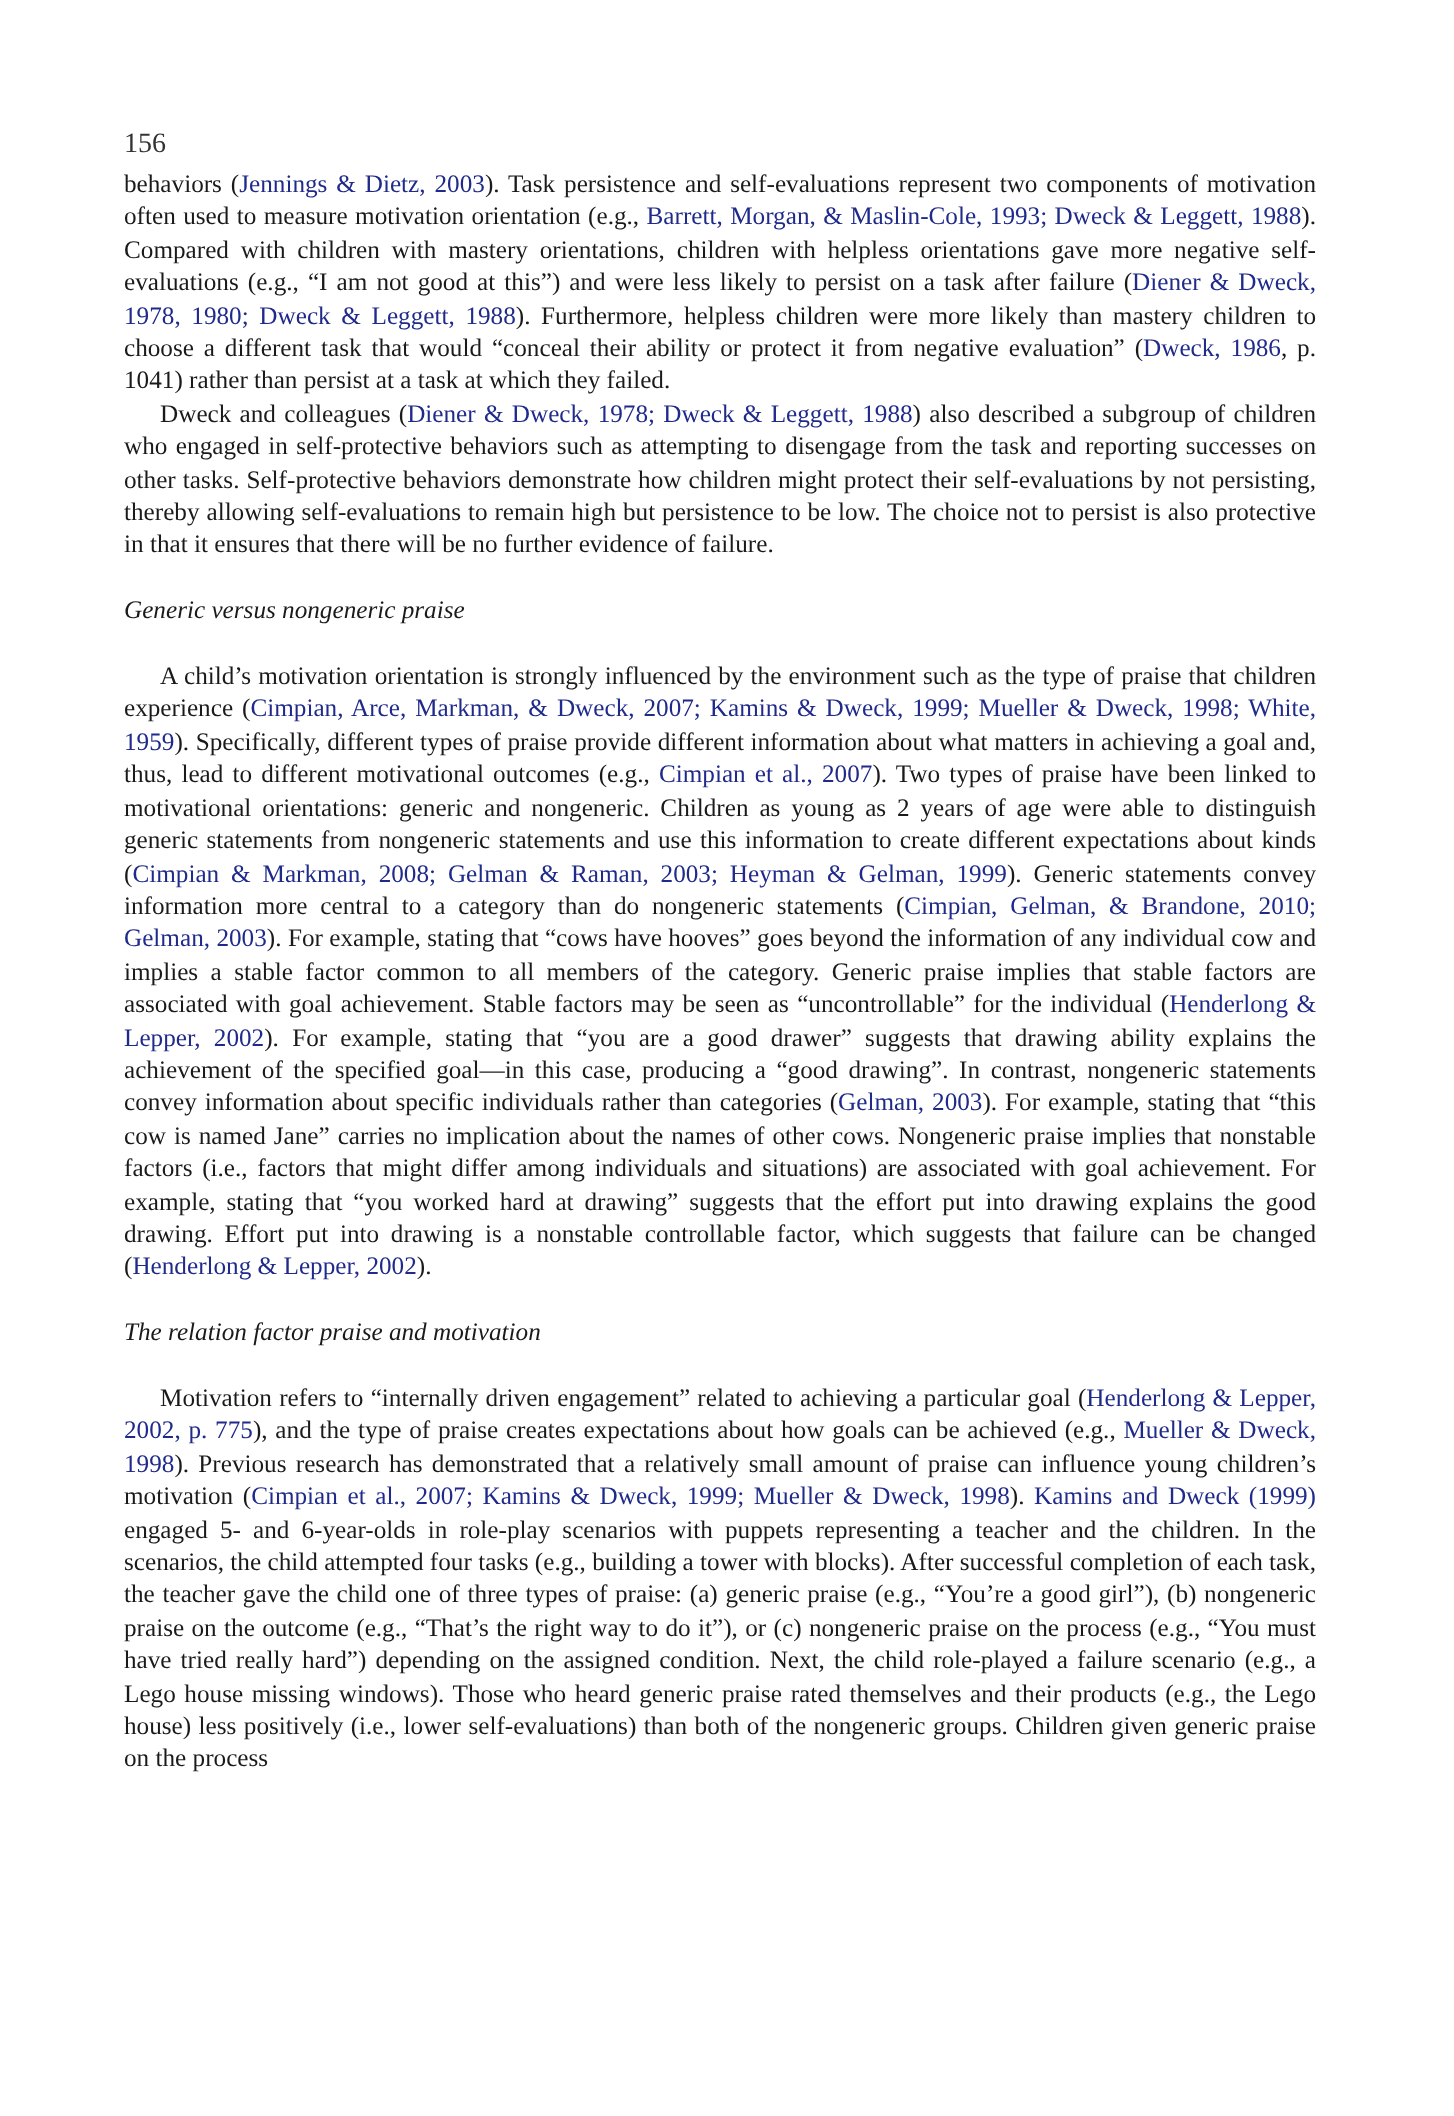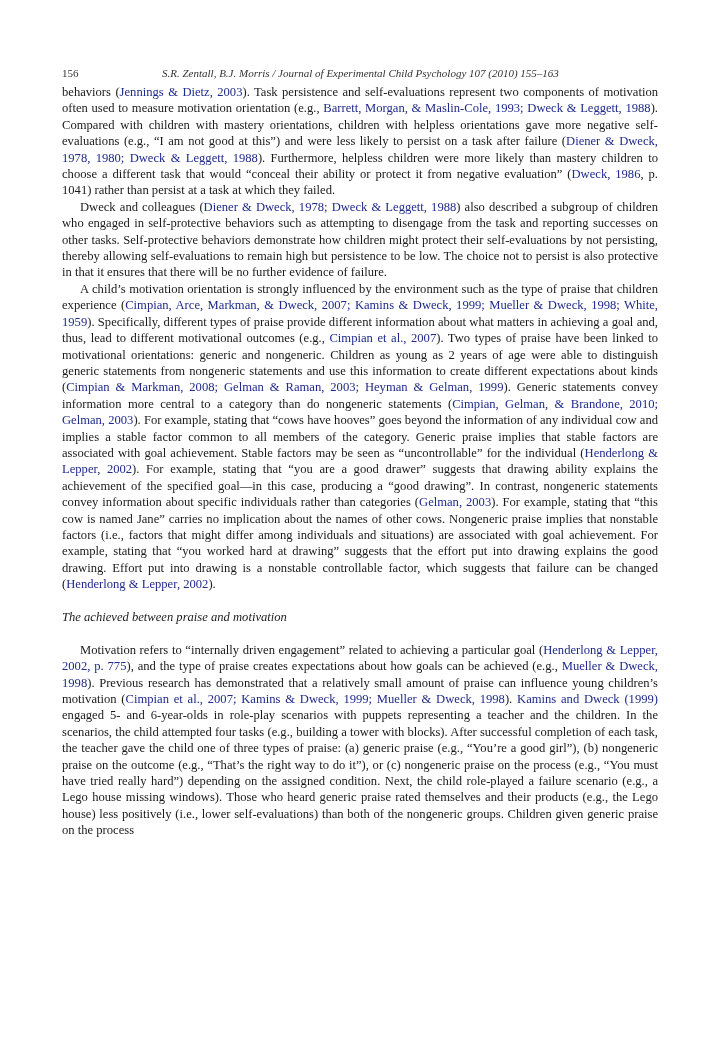--- a/index.html
+++ b/index.html
@@ -1,34 +1,34 @@
 <!DOCTYPE html>
 <html><head>
 <meta charset="utf-8">
 <style>
   html, body { margin: 0; padding: 0; background: #ffffff; }
   body { width: 727px; height: 1058px; position: relative; overflow: hidden; }
   .page { position: absolute; left: 62px; top: 66px; width: 596px; font-family: "Liberation Serif", serif; color: #1a1a1a; }
-  .running-head { display: flex; font-size: 11px; color: #333; height: 14px; line-height: 14px; }
+  .running-head { display: flex; font-size: 14px; color: #333; height: 14px; line-height: 14px; align-items: center; }
   .running-head .pno { width: 100px; }
   .running-head .jref { font-style: italic; }
   .body-text { margin-top: 4px; font-size: 12.6px; line-height: 16.4px; text-align: justify; }
   .para { margin: 0; }
   .para.indent { text-indent: 18px; }
   .cite { color: #1f2a8a; }
   .section-heading { font-style: italic; margin: 16.4px 0 16.4px 0; }
 </style>
 </head>
 <body>
 
 <div class="page">
   <div class="running-head">
     <span class="pno">156</span>
-    <span class="jref">S.R. Zentall, B.J. Morris / Journal of Experimental Child Psychology 107 (2010) 155–163</span>
   </div>
   <div class="body-text" id="body-text">
       <p class="para"><span>behaviors (</span><span class="cite" style="color: rgb(31, 42, 138);">Jennings &amp; Dietz, 2003</span><span>). Task persistence and self-evaluations represent two components of motivation often used to measure motivation orientation (e.g., </span><span class="cite" style="color: rgb(31, 42, 138);">Barrett, Morgan, &amp; Maslin-Cole, 1993; Dweck &amp; Leggett, 1988</span><span>). Compared with children with mastery orientations, children with help­less orientations gave more negative self-evaluations (e.g., “I am not good at this”) and were less likely to persist on a task after failure (</span><span class="cite" style="color: rgb(31, 42, 138);">Diener &amp; Dweck, 1978, 1980; Dweck &amp; Leggett, 1988</span><span>). Furthermore, helpless children were more likely than mastery children to choose a different task that would “con­ceal their ability or protect it from negative evaluation” (</span><span class="cite" style="color: rgb(31, 42, 138);">Dweck, 1986</span><span>, p. 1041) rather than persist at a task at which they failed.</span></p>
       <p class="para indent"><span>Dweck and colleagues (</span><span class="cite" style="color: rgb(31, 42, 138);">Diener &amp; Dweck, 1978; Dweck &amp; Leggett, 1988</span><span>) also described a subgroup of children who engaged in self-protective behaviors such as attempting to disengage from the task and reporting successes on other tasks. Self-protective behaviors demonstrate how children might protect their self-evaluations by not persisting, thereby allowing self-evaluations to remain high but persis­tence to be low. The choice not to persist is also protective in that it ensures that there will be no fur­ther evidence of failure.</span></p>
+      <div class="section-heading">Generic versus nongeneric praise</div>
       <p class="para indent"><span>A child’s motivation orientation is strongly influenced by the environment such as the type of praise that children experience (</span><span class="cite" style="color: rgb(31, 42, 138);">Cimpian, Arce, Markman, &amp; Dweck, 2007; Kamins &amp; Dweck, 1999; Mueller &amp; Dweck, 1998; White, 1959</span><span>). Specifically, different types of praise provide different informa­tion about what matters in achieving a goal and, thus, lead to different motivational outcomes (e.g., </span><span class="cite" style="color: rgb(31, 42, 138);">Cimpian et al., 2007</span><span>). Two types of praise have been linked to motivational orientations: generic and nongeneric. Children as young as 2 years of age were able to distinguish generic statements from nongeneric statements and use this information to create different expectations about kinds (</span><span class="cite" style="color: rgb(31, 42, 138);">Cimpian &amp; Markman, 2008; Gelman &amp; Raman, 2003; Heyman &amp; Gelman, 1999</span><span>). Generic statements convey information more central to a category than do nongeneric statements (</span><span class="cite" style="color: rgb(31, 42, 138);">Cimpian, Gelman, &amp; Brandone, 2010; Gelman, 2003</span><span>). For example, stating that “cows have hooves” goes beyond the information of any individual cow and implies a stable factor common to all members of the category. Generic praise implies that stable factors are associated with goal achievement. Stable factors may be seen as “uncontrollable” for the individual (</span><span class="cite" style="color: rgb(31, 42, 138);">Henderlong &amp; Lepper, 2002</span><span>). For example, stating that “you are a good drawer” suggests that drawing ability explains the achievement of the specified goal—in this case, producing a “good drawing”. In contrast, nongeneric statements convey information about spe­cific individuals rather than categories (</span><span class="cite" style="color: rgb(31, 42, 138);">Gelman, 2003</span><span>). For example, stating that “this cow is named Jane” carries no implication about the names of other cows. Nongeneric praise implies that nonstable factors (i.e., factors that might differ among individuals and situations) are associated with goal achievement. For example, stating that “you worked hard at drawing” suggests that the effort put into drawing explains the good drawing. Effort put into drawing is a nonstable controllable factor, which suggests that failure can be changed (</span><span class="cite" style="color: rgb(31, 42, 138);">Henderlong &amp; Lepper, 2002</span><span>).</span></p>
-      <div class="section-heading">The achieved between praise and motivation</div>
+      <div class="section-heading">The relation factor praise and motivation</div>
       <p class="para indent"><span>Motivation refers to “internally driven engagement” related to achieving a particular goal (</span><span class="cite" style="color: rgb(31, 42, 138);">Henderlong &amp; Lepper, 2002, p. 775</span><span>), and the type of praise creates expectations about how goals can be achieved (e.g., </span><span class="cite" style="color: rgb(31, 42, 138);">Mueller &amp; Dweck, 1998</span><span>). Previous research has demonstrated that a relatively small amount of praise can influence young children’s motivation (</span><span class="cite" style="color: rgb(31, 42, 138);">Cimpian et al., 2007; Kamins &amp; Dweck, 1999; Mueller &amp; Dweck, 1998</span><span>). </span><span class="cite" style="color: rgb(31, 42, 138);">Kamins and Dweck (1999)</span><span> engaged 5- and 6-year-olds in role-play scenarios with puppets representing a teacher and the children. In the scenarios, the child attempted four tasks (e.g., building a tower with blocks). After successful completion of each task, the teacher gave the child one of three types of praise: (a) generic praise (e.g., “You’re a good girl”), (b) nongeneric praise on the outcome (e.g., “That’s the right way to do it”), or (c) nongeneric praise on the process (e.g., “You must have tried really hard”) depending on the assigned condition. Next, the child role-played a failure scenario (e.g., a Lego house missing windows). Those who heard generic praise rated themselves and their products (e.g., the Lego house) less positively (i.e., lower self-evaluations) than both of the nongeneric groups. Children given generic praise on the process</span></p>
     </div>
 </div>
 
 </body></html>

